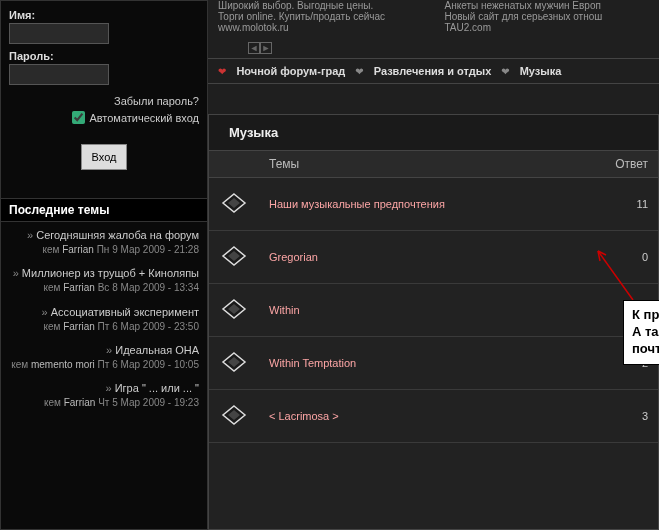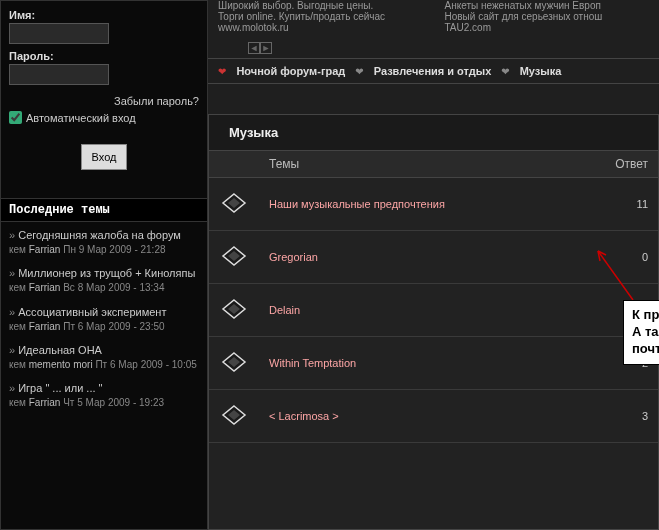--- a/index.html
+++ b/index.html
@@ -42,44 +42,45 @@
   font-size: 11px;
   display: block;
   margin: 4px 0;
   cursor: pointer;
 }
 .auto-login {
   display: flex;
   align-items: center;
   gap: 4px;
   margin: 4px 0;
+  justify-content: flex-end;
 }
 .auto-login input { accent-color: #3a7; }
 .login-btn {
   display: block;
   margin: 20px auto;
   padding: 6px 10px;
   background: #ddd;
   border: 1px solid #888;
   font-size: 11px;
   cursor: pointer;
   text-align: right;
 }
 .section-header {
   background: #000;
   border-top: 1px solid #333;
   border-bottom: 1px solid #333;
   padding: 4px 8px;
   font-weight: bold;
   color: #fff;
   font-size: 12px;
-  font-family: Liberation Mono, monospace;
 }
 .recent-topics {
   padding: 6px 8px;
+  text-align: right;
 }
 .topic-item {
   margin-bottom: 10px;
   line-height: 1.35;
 }
 .topic-item .marker { color: #888; }
 .topic-item a {
   color: #ccc;
   text-decoration: none;
 }
@@ -301,21 +302,21 @@
                   <polygon points="13,6 19,11 13,16 7,11" fill="#444"></polygon>
                 </svg></span></td>
           <td><a class="topic-link">Gregorian</a></td>
           <td class="reply-cell">0</td>
         </tr>
         <tr>
           <td class="icon-cell"><span class="topic-icon"><svg viewBox="0 0 26 22">
                   <polygon points="13,2 24,11 13,20 2,11" fill="#1a1a1a" stroke="#ddd" stroke-width="1.5"></polygon>
                   <polygon points="13,6 19,11 13,16 7,11" fill="#444"></polygon>
                 </svg></span></td>
-          <td><a class="topic-link">Delain</a></td>
+          <td><a class="topic-link">Within</a></td>
           <td class="reply-cell">0</td>
         </tr>
         <tr>
           <td class="icon-cell"><span class="topic-icon"><svg viewBox="0 0 26 22">
                   <polygon points="13,2 24,11 13,20 2,11" fill="#1a1a1a" stroke="#ddd" stroke-width="1.5"></polygon>
                   <polygon points="13,6 19,11 13,16 7,11" fill="#444"></polygon>
                 </svg></span></td>
           <td><a class="topic-link">Within Temptation</a></td>
           <td class="reply-cell">2</td>
         </tr>

